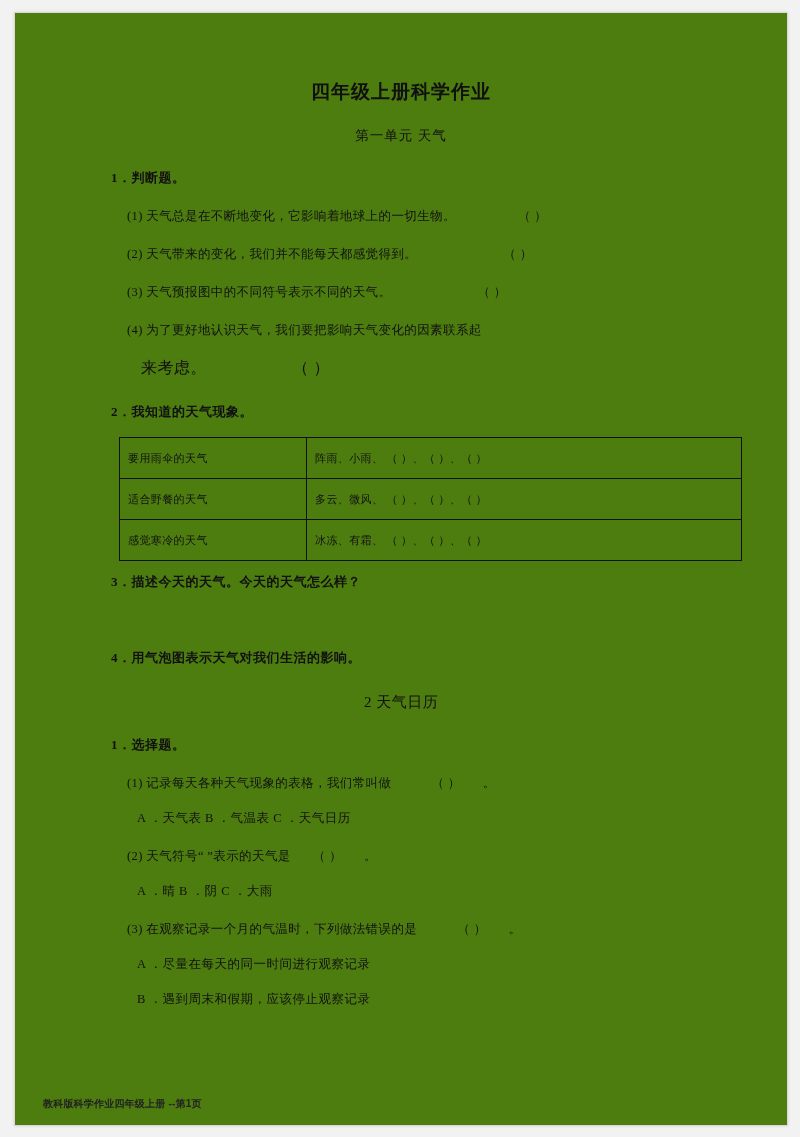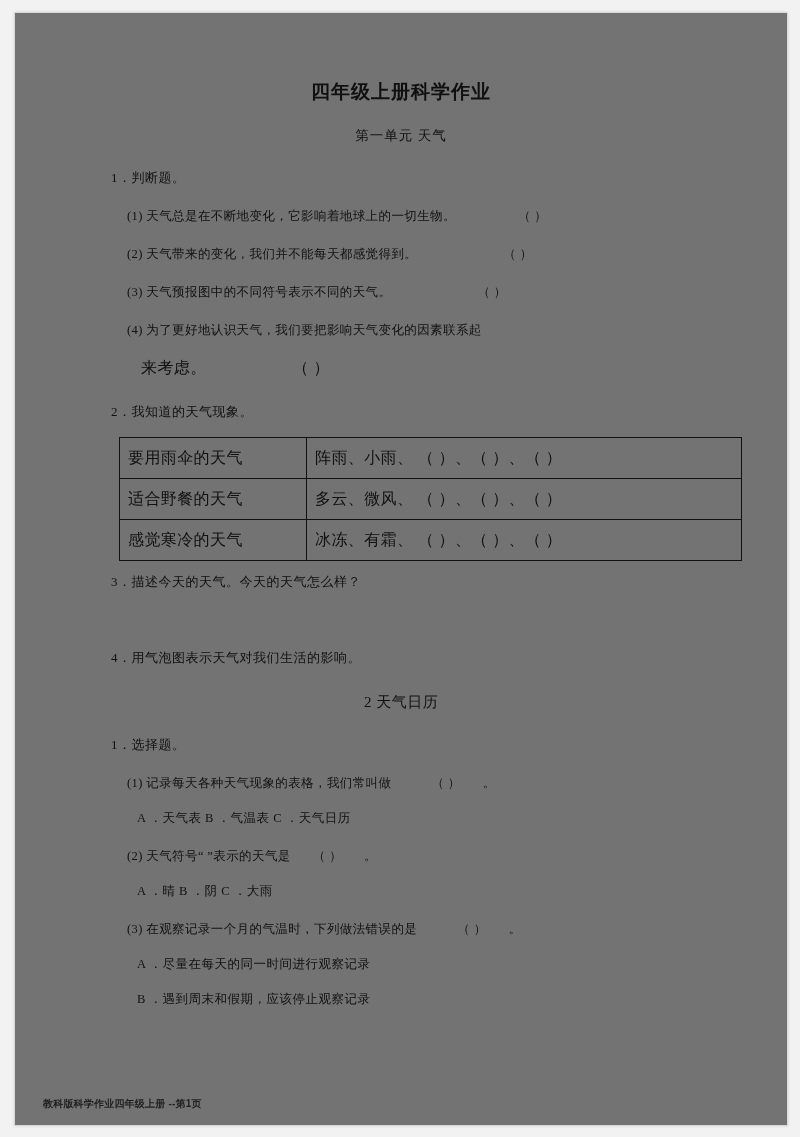--- a/index.html
+++ b/index.html
@@ -13,21 +13,21 @@
     font-family: "Liberation Serif", serif;
     position: relative;
     overflow: hidden;
   }
   .page {
     position: absolute;
     left: 14px;
     top: 12px;
     width: 772px;
     height: 1112px;
-    background: #737373;
+    background: #4d7c0f;
     border: 1px solid #d8d8d8;
     box-shadow: 0 0 3px rgba(0,0,0,0.12);
     overflow: hidden;
   }
   .content {
     position: absolute;
     left: 0;
     top: 0;
     width: 772px;
     height: 1112px;
@@ -61,20 +61,21 @@
     color: #111;
     margin-top: 26px;
     letter-spacing: 0.5px;
   }
   .q-head {
     font-size: 13px;
     color: #111;
     margin-left: 96px;
     margin-top: 24px;
     letter-spacing: 0.5px;
+    font-weight: bold;
   }
   .q-item {
     font-size: 12.5px;
     color: #111;
     margin-left: 112px;
     margin-top: 21px;
     letter-spacing: 0.4px;
   }
   .q-item-cont {
     font-size: 16px;
@@ -101,21 +102,21 @@
   table.weather {
     border-collapse: collapse;
     margin-left: 104px;
     margin-top: 16px;
     width: 588px;
     table-layout: fixed;
   }
   table.weather td {
     border: 1px solid #111;
     height: 36px;
-    font-size: 16px;
+    font-size: 11px;
     color: #111;
     padding: 2px 8px;
     letter-spacing: 0.4px;
     vertical-align: middle;
   }
   table.weather td.c1 { width: 170px; }
   table.weather td.c2 { width: 418px; }
 
   .blank-line {
     height: 52px;

